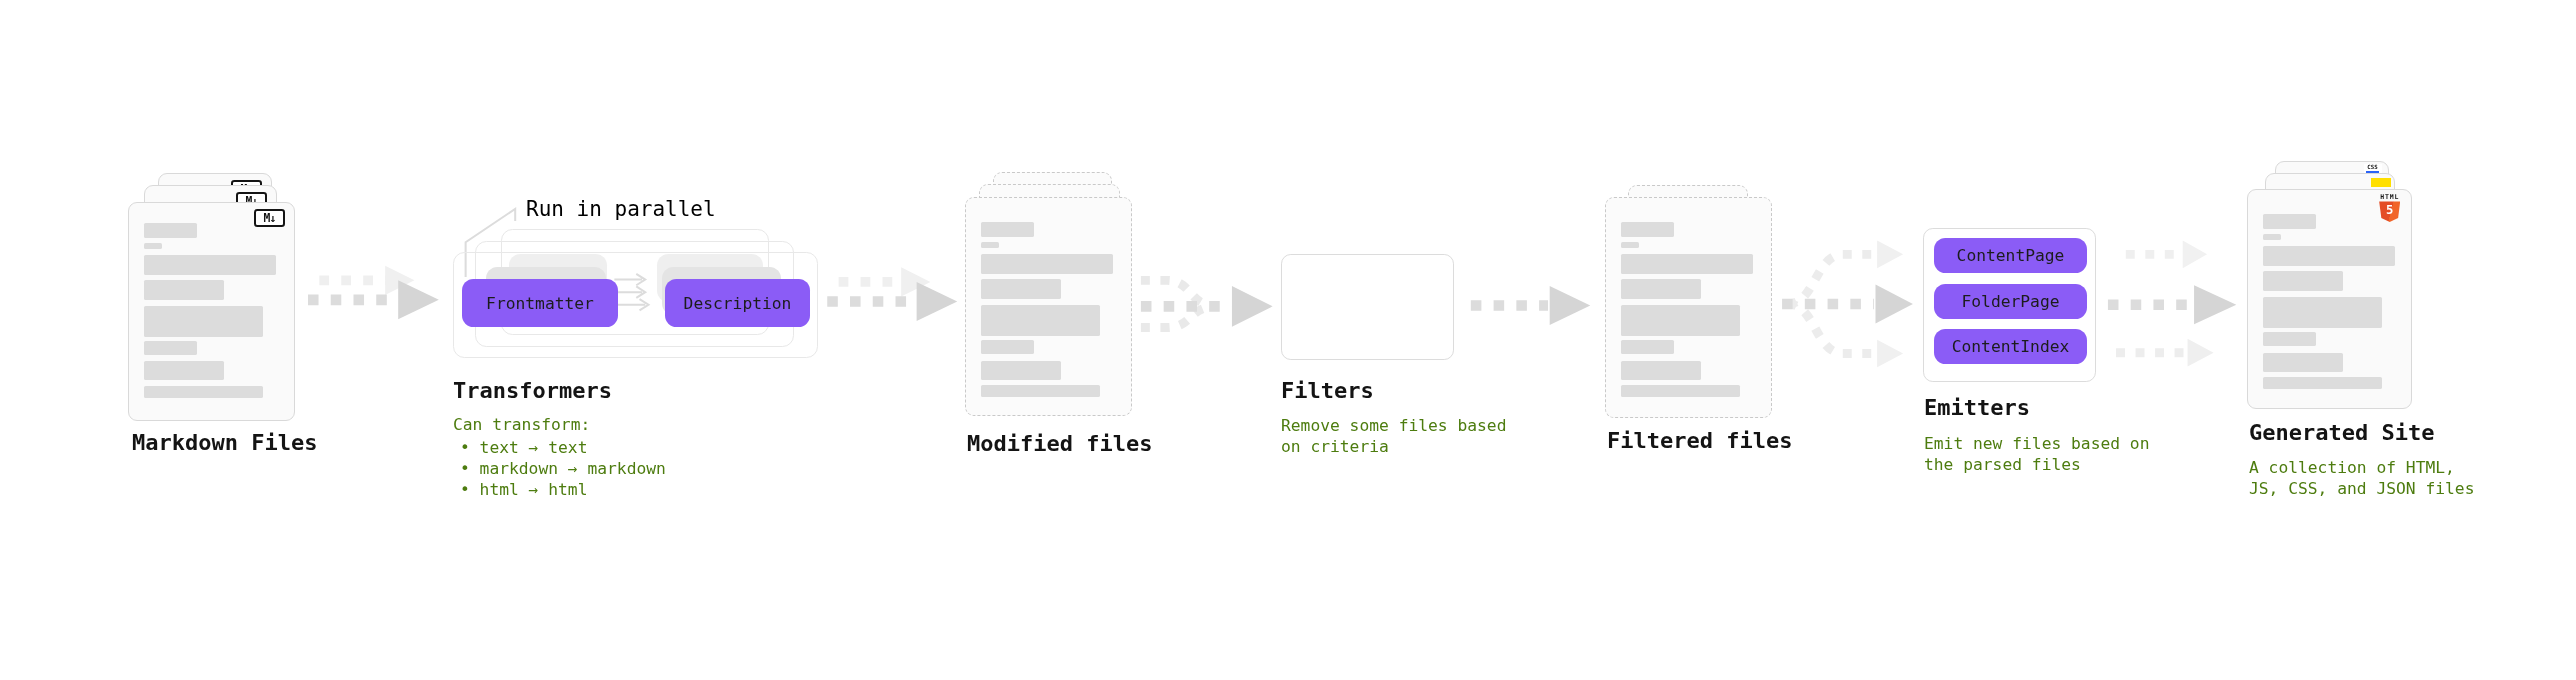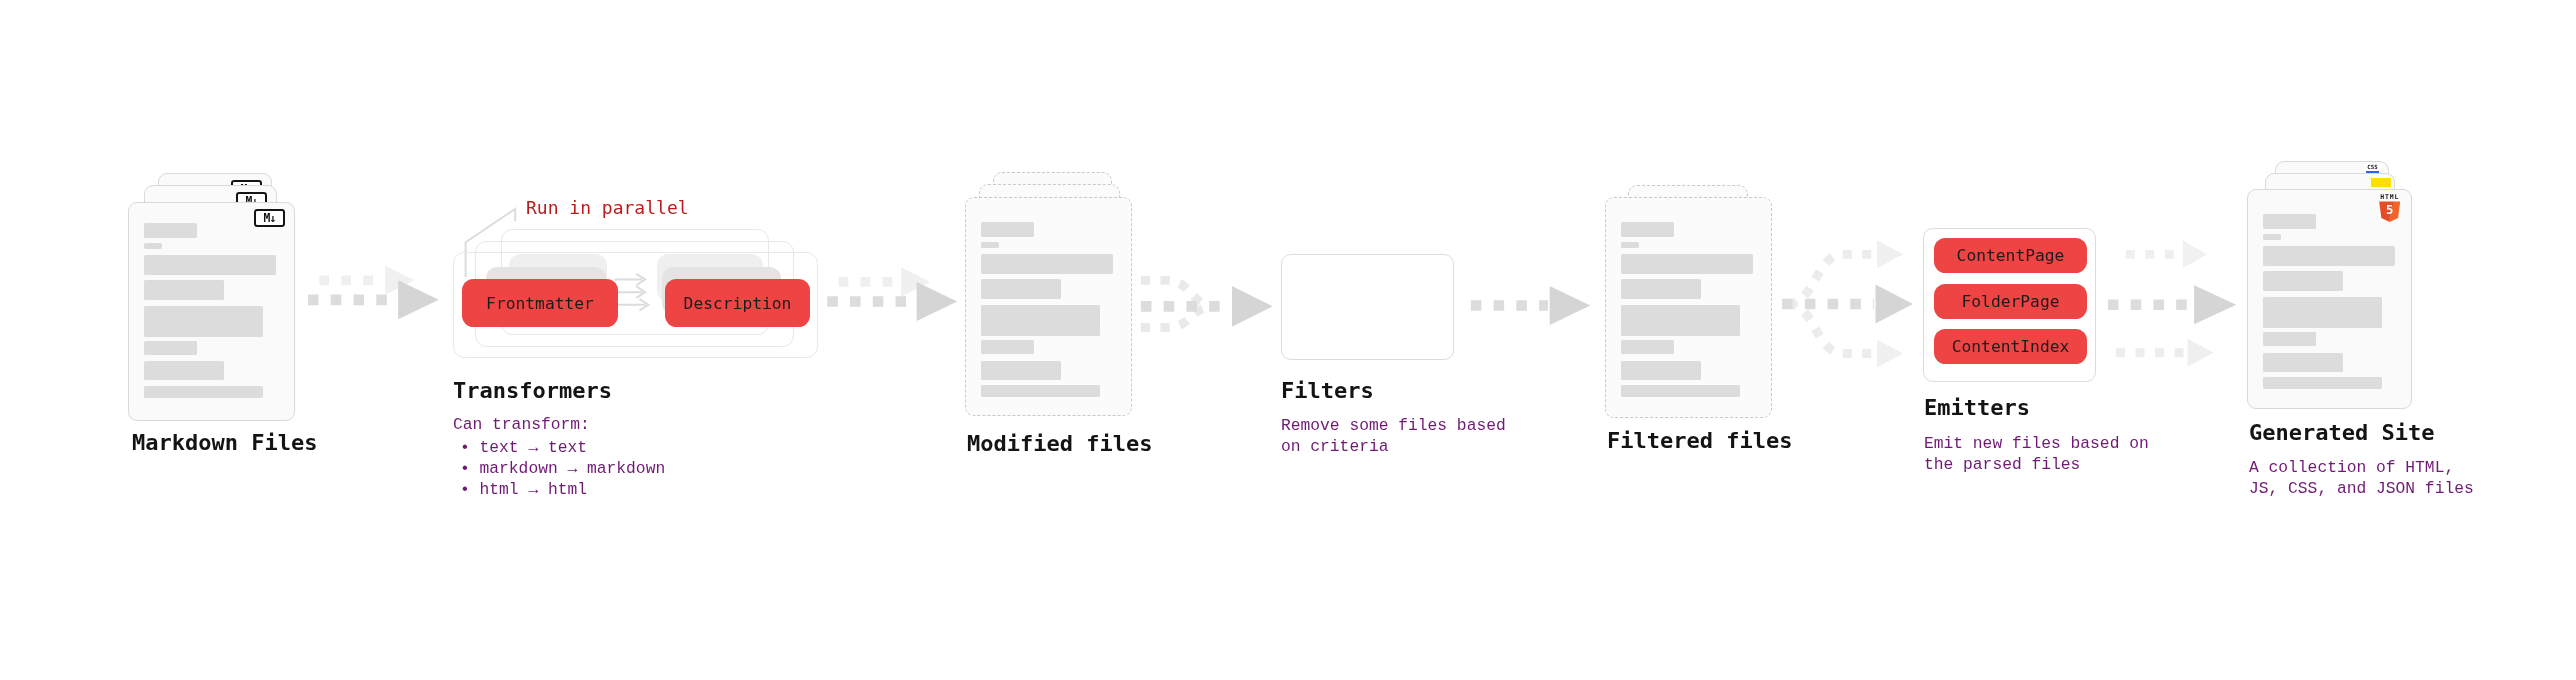--- a/index.html
+++ b/index.html
@@ -14,29 +14,29 @@
   .bar{position:absolute;background:#dcdcdc;border-radius:1.6px;}
 
   
   .md-badge{position:absolute;top:5.7px;right:9px;width:31px;height:18px;border:2.4px solid #141414;
             border-radius:3.3px;background:#fff;display:flex;align-items:center;justify-content:center;
             font-weight:700;font-size:11.4px;color:#141414;box-sizing:border-box;letter-spacing:-0.8px;}
 
   
   .frame{position:absolute;border:1.6px solid #e8e8e8;border-radius:11.4px;box-sizing:border-box;background:transparent;}
   .frame-box{position:absolute;border:1.6px solid #dcdcdc;border-radius:9.8px;background:#ffffff;box-sizing:border-box;}
-  .node{position:absolute;background:#ef4444;border-radius:11.4px;display:flex;align-items:center;
+  .node{position:absolute;background:#8b5cf6;border-radius:11.4px;display:flex;align-items:center;
         justify-content:center;font-size:16.3px;color:#1c1c1c;}
   .ghost1{background:#e4e4e4;}
   .ghost2{background:#efefef;}
 
   
   .title{position:absolute;font-size:22px;font-weight:600;color:#141414;white-space:nowrap;line-height:1.1;}
-  .sub{position:absolute;font-size:16.3px;line-height:21px;color:#701a75;white-space:pre-line;font-family:Liberation Mono, monospace;}
-  .note{position:absolute;font-size:18px;color:#b91c1c;white-space:nowrap;}
+  .sub{position:absolute;font-size:16.3px;line-height:21px;color:#4d7c0f;white-space:pre-line;}
+  .note{position:absolute;font-size:21px;color:#000000;white-space:nowrap;}
 
   
   .css-chip{position:absolute;top:2.4px;right:6.5px;width:18px;height:9.8px;background:#ffffff;
             display:flex;flex-direction:column;align-items:center;justify-content:flex-start;}
   .css-chip span{font-size:5.7px;font-weight:700;color:#111;line-height:6.5px;letter-spacing:0;}
   .css-bar{width:13px;height:2.4px;background:#2b63f6;margin-top:0px;}
   .js-chip{position:absolute;top:4.1px;right:3.3px;width:19.5px;height:9px;background:#ffdf00;}
   .html5-logo{position:absolute;top:3.3px;right:9.8px;width:23px;display:flex;flex-direction:column;align-items:center;}
   .h5-label{font-size:6.5px;font-weight:700;color:#141414;letter-spacing:0.8px;line-height:8.1px;}
   .h5-shield{width:21px;height:22px;background:linear-gradient(105deg,#e44d26 55%,#f16529 55%);

